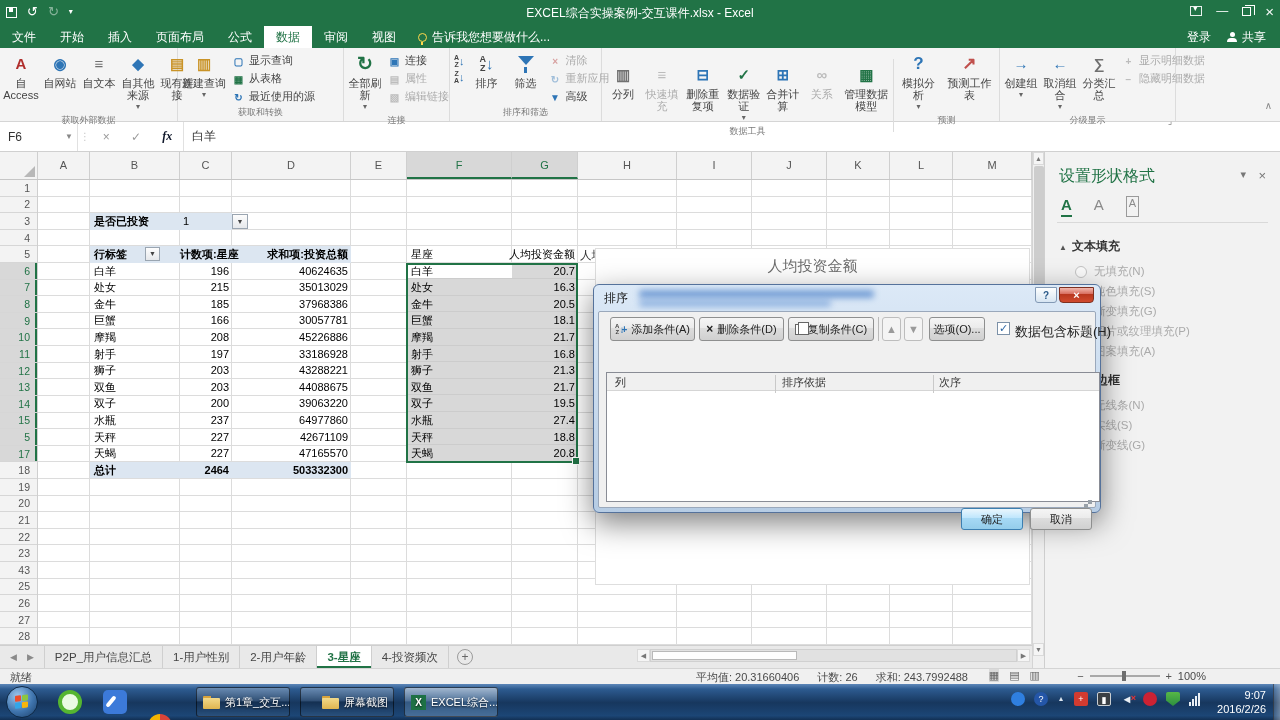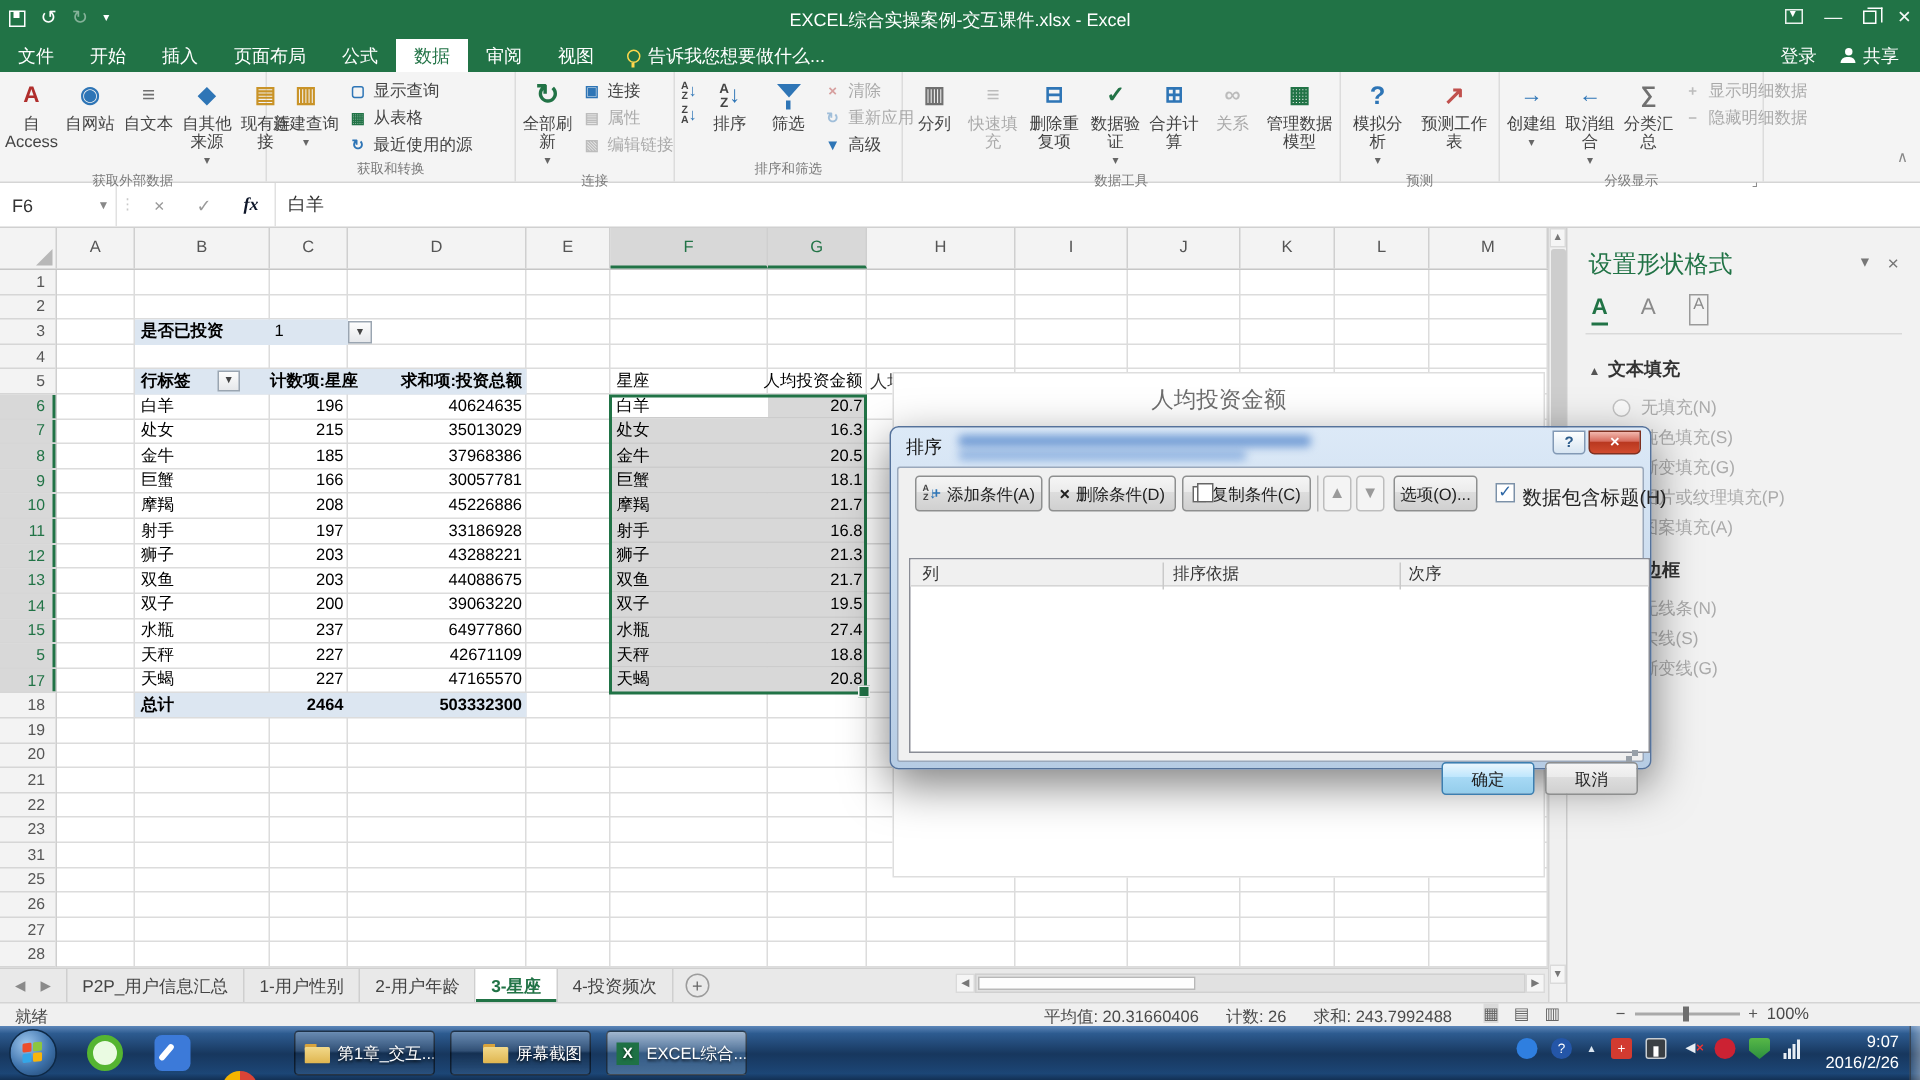--- a/index.html
+++ b/index.html
@@ -387,21 +387,21 @@
             <span>重新应用</span>
           </button>
           <button class="rsm">
             <span class="ric i-advf"></span>
             <span>高级</span>
           </button>
         </div>
       </div>
       <div class="rglabel">排序和筛选</div>
     </div>
-    <div class="rgroup" style="width: 292px;">
+    <div class="rgroup" style="width: 292px; margin-top: 11px;">
       <div class="ritems">
         <button class="rlg">
           <span class="ric i-cols"></span>
           <span>分列</span>
         </button>
         <button class="rlg disabled">
           <span class="ric i-flash"></span>
           <span>快速填充</span>
         </button>
         <button class="rlg">
@@ -567,21 +567,21 @@
     <div class="rh sel">14</div>
     <div class="rh sel">15</div>
     <div class="rh sel">5</div>
     <div class="rh sel">17</div>
     <div class="rh">18</div>
     <div class="rh">19</div>
     <div class="rh">20</div>
     <div class="rh">21</div>
     <div class="rh">22</div>
     <div class="rh">23</div>
-    <div class="rh">31</div>
+    <div class="rh">43</div>
     <div class="rh">25</div>
     <div class="rh">26</div>
     <div class="rh">27</div>
     <div class="rh">28</div>
   </div>
 
 <div id="pagefilter" class="ab">
   <div class="pf1">是否已投资</div>
   <div class="pf2">1</div>
   <div class="filterbtn">▼</div>

